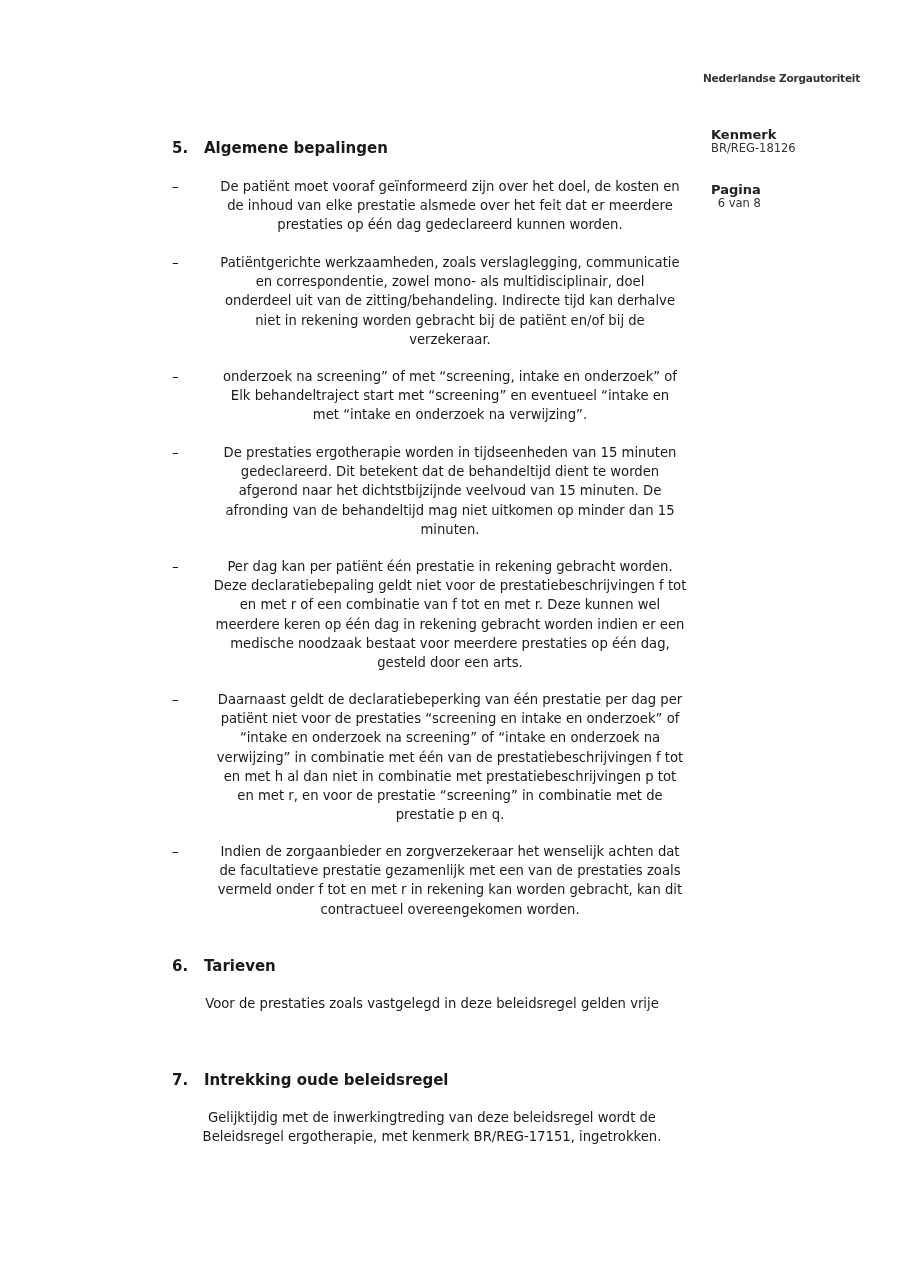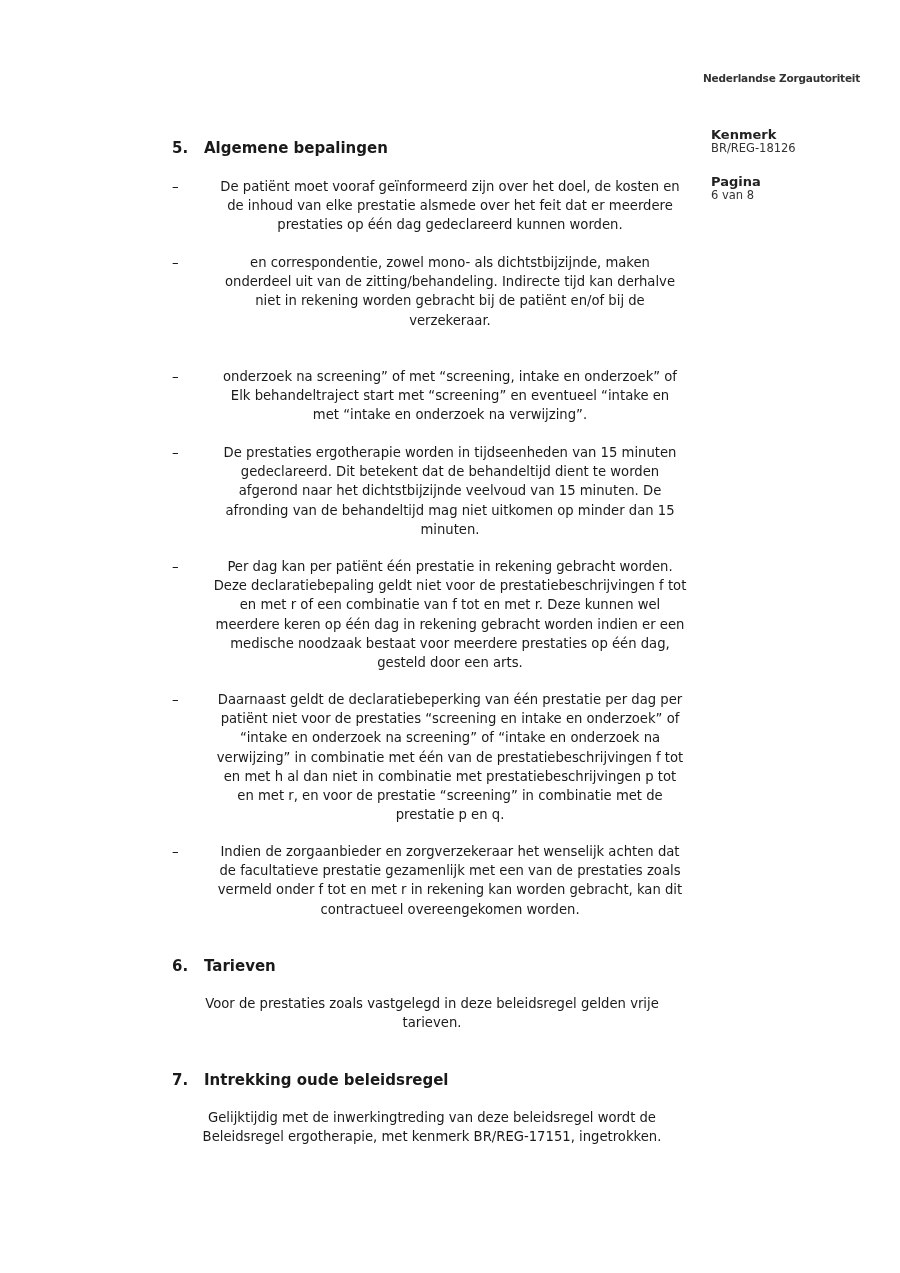--- a/index.html
+++ b/index.html
@@ -9,21 +9,21 @@
     }
     .org-name {
       position: absolute; left: 703px; top: 72px;
       font-family: "DejaVu Sans", sans-serif; font-weight: bold;
       font-size: 10.5px; color: #333; letter-spacing: -0.2px;
     }
     .meta { position: absolute; left: 711px; font-size: 11.5px; line-height: 15px; }
     .meta .lbl { font-weight: bold; font-size: 13px; line-height: 12px; color: #222; }
     .meta .val { color: #333; }
     .meta-kenmerk { top: 129px; }
-    .meta-pagina  { top: 176px; }
+    .meta-pagina  { top: 184px; text-align: right; }
 
     .content { position: absolute; left: 172px; top: 0; width: 520px; }
     .heading {
       position: absolute; left: 0; font-weight: bold; font-size: 15px; line-height: 18px;
       white-space: nowrap;
     }
     .heading .num { display: inline-block; width: 32px; }
     .bullet { position: absolute; left: 0; width: 520px; font-size: 13.2px; line-height: 19.2px; }
     .bullet .dash { position: absolute; left: 0; top: 0; }
     .bullet .txt { position: absolute; left: 28px; width: 500px; }
@@ -55,21 +55,22 @@
     <div class="txt">
       <span class="line">De patiënt moet vooraf geïnformeerd zijn over het doel, de kosten en</span>
       <span class="line">de inhoud van elke prestatie alsmede over het feit dat er meerdere</span>
       <span class="line">prestaties op één dag gedeclareerd kunnen worden.</span>
     </div>
   </div>
 
   <div class="bullet" style="top:253px">
     <span class="dash">–</span>
     <div class="txt">
-      <span class="line">en correspondentie, zowel mono- als dichtstbijzijnde, maken</span>
+      <span class="line">Patiëntgerichte werkzaamheden, zoals verslaglegging, communicatie</span>
+      <span class="line">en correspondentie, zowel mono- als multidisciplinair, doel</span>
       <span class="line">onderdeel uit van de zitting/behandeling. Indirecte tijd kan derhalve</span>
       <span class="line">niet in rekening worden gebracht bij de patiënt en/of bij de</span>
       <span class="line">verzekeraar.</span>
     </div>
   </div>
 
   <div class="bullet" style="top:367px">
     <span class="dash">–</span>
     <div class="txt">
       <span class="line">onderzoek na screening” of met “screening, intake en onderzoek” of</span>
@@ -122,21 +123,20 @@
       <span class="line">vermeld onder f tot en met r in rekening kan worden gebracht, kan dit</span>
       <span class="line">contractueel overeengekomen worden.</span>
     </div>
   </div>
 
   <div class="heading" style="top:957px">
     <span class="num">6.</span><span>Tarieven</span>
   </div>
   <div class="para" style="top:994px">
     <span class="line">Voor de prestaties zoals vastgelegd in deze beleidsregel gelden vrije</span>
-    <span class="line">tarieven.</span>
   </div>
 
   <div class="heading" style="top:1071px">
     <span class="num">7.</span><span>Intrekking oude beleidsregel</span>
   </div>
   <div class="para" style="top:1108px">
     <span class="line">Gelijktijdig met de inwerkingtreding van deze beleidsregel wordt de</span>
     <span class="line">Beleidsregel ergotherapie, met kenmerk BR/REG-17151, ingetrokken.</span>
   </div>
 </div>

